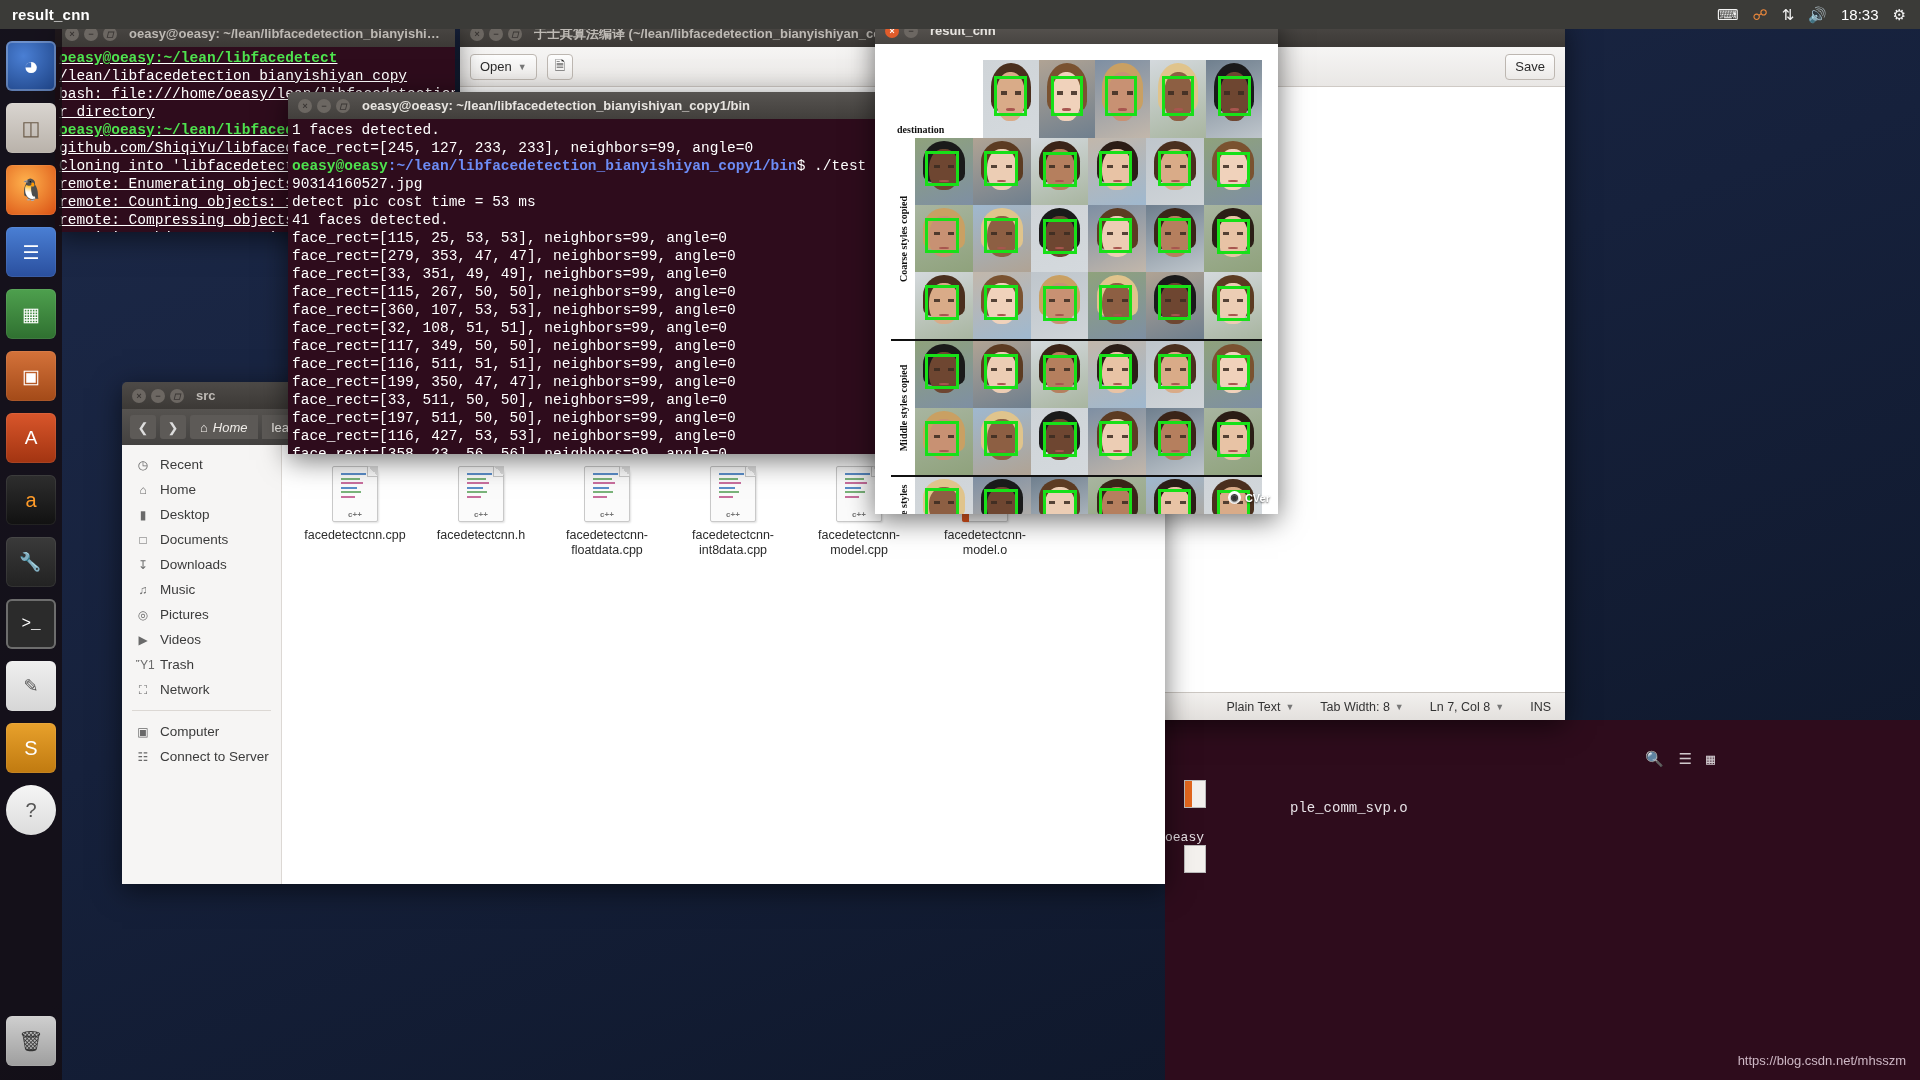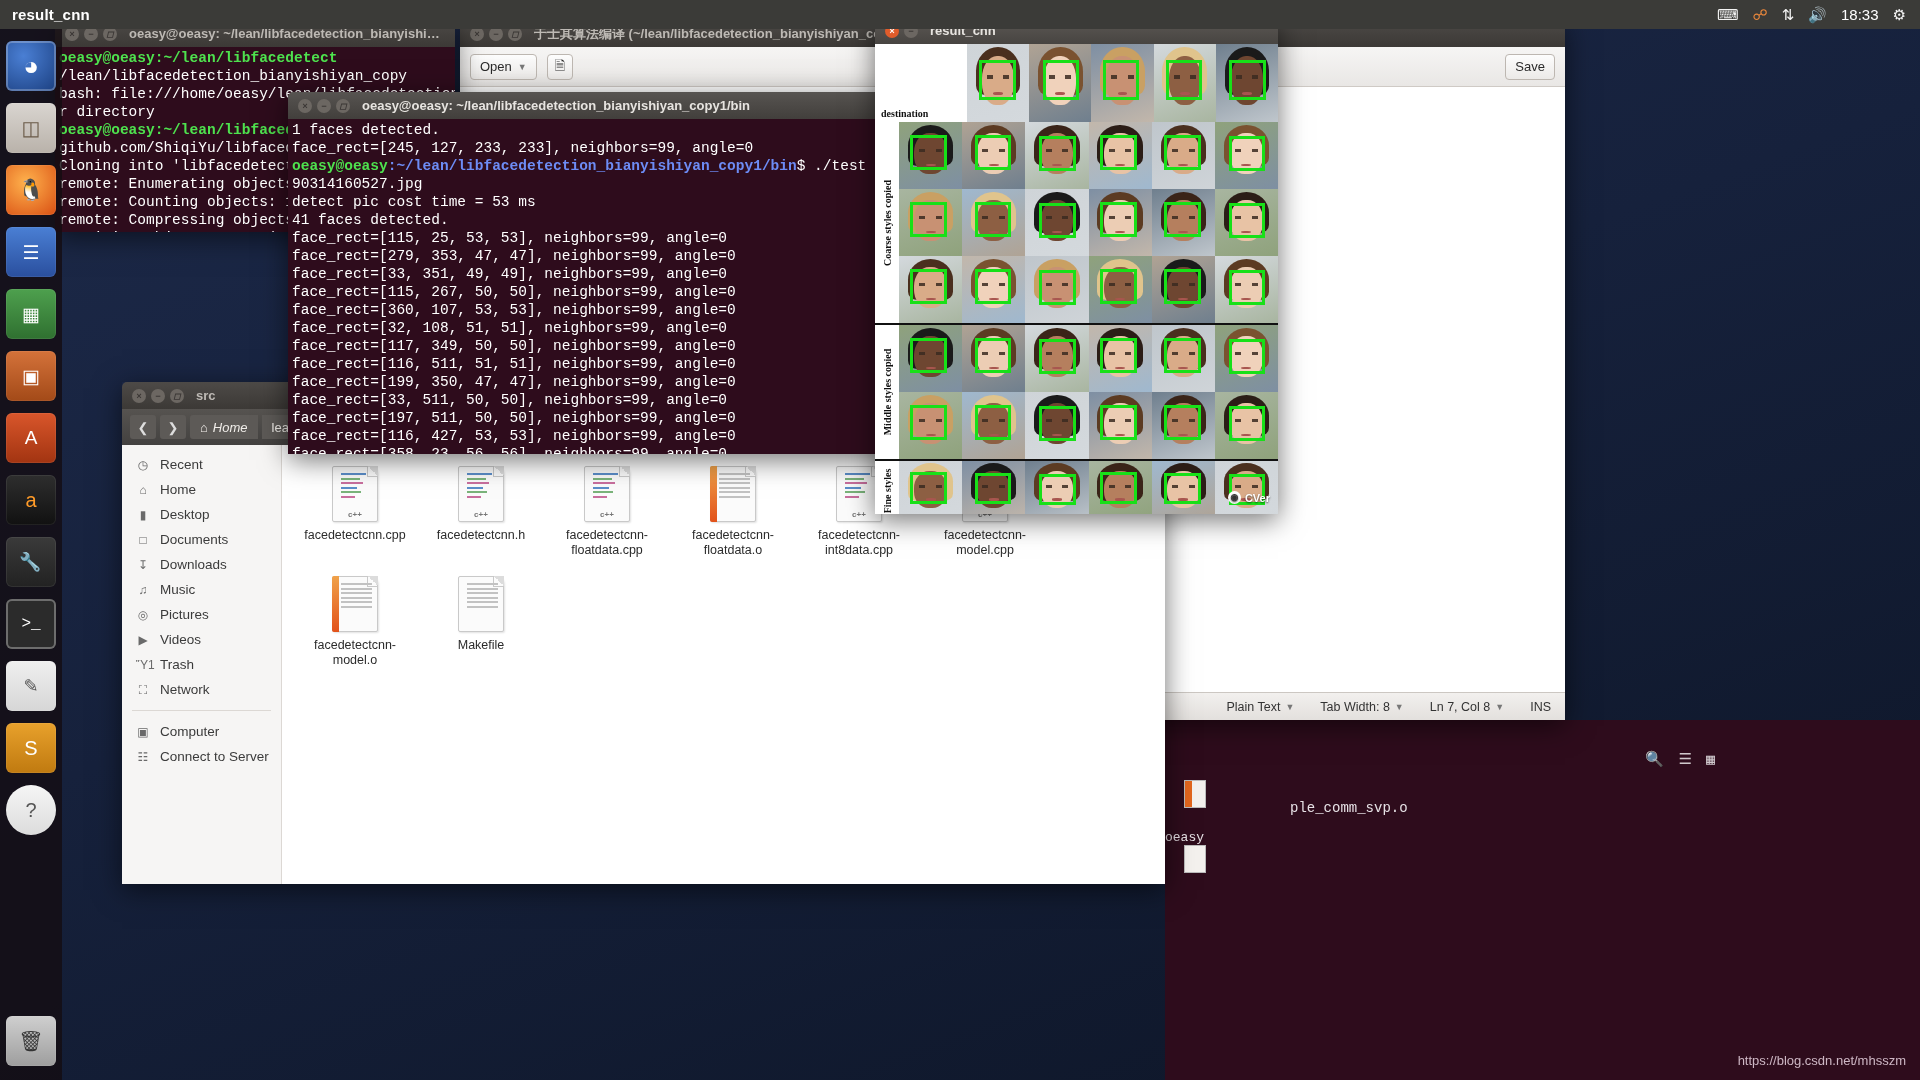--- a/index.html
+++ b/index.html
@@ -79,21 +79,21 @@
     font-size:14.5px;
     line-height:18px;
     padding:2px 0 0 4px;
     white-space:pre;
     overflow:hidden;
   }
   .g { color:#4ee24e; font-weight:bold; }
   .b { color:#6d8cf5; font-weight:bold; }
   
   #term1 { left:55px; top:20px; width:400px; height:212px; z-index:100; }
-  #term1 .term-body { height:185px; }
+  #term1 .term-body { height:185px;text-decoration:underline; }
   
   #gedit { left:460px; top:20px; width:1105px; height:700px; z-index:90; }
   #gedit .gbody { background:#ffffff; height:673px; position:relative; }
   #gedit .gtool {
     height:40px; background:linear-gradient(#f6f5f4,#e9e7e5);
     border-bottom:1px solid #cfcac5; display:flex; align-items:center;
     padding:0 10px; gap:10px;
   }
   .gbtn {
     height:26px; border:1px solid #bdb7b1; border-radius:4px;
@@ -155,21 +155,21 @@
   .ficon.cpp .lines i:nth-child(3){background:#c96f9e;width:72%}
   .ficon.cpp .lines i:nth-child(4){background:#5b8ec9;width:50%}
   .ficon.cpp .lines i:nth-child(5){background:#7ab37a;width:66%}
   .ficon.cpp .lines i:nth-child(6){background:#c96f9e;width:44%}
   .ficon .cpplabel{ position:absolute; bottom:3px; left:0; right:0; text-align:center;
       font-size:8px; color:#777; font-weight:bold;}
   .fname{ margin-top:6px; font-size:12.5px; color:#2b2b2b; text-align:center; line-height:15px; width:120px;}
   
   #viewer{ left:875px; top:17px; width:403px; height:497px; z-index:300;}
   #viewer .titlebar{ background:linear-gradient(#5e5a56,#474441); }
-  #viewer .vbody{ background:#fff; height:470px; padding:0; position:relative; overflow:hidden;}
+  #viewer .vbody{ background:#fff; height:470px; padding:16px; position:relative; overflow:hidden;}
   .vstrip{ display:flex; }
   .vlabelcol{ width:24px; flex:none; position:relative; background:#fff; }
   .vlabel{
     position:absolute; left:50%; top:50%;
     transform:translate(-50%,-50%) rotate(-90deg);
     white-space:nowrap; font-family:"Liberation Serif",serif;
     font-size:10px; font-weight:bold; color:#111;
   }
   .vrow{ display:flex; flex:1; }
   .cell{ position:relative; flex:1; height:100%; overflow:hidden; }
@@ -450,36 +450,20 @@
                 <i></i>
                 <i></i>
                 <i></i>
                 <i></i>
               </span>
               <span class="cpplabel">c++</span>
             </div>
             <div class="fname">facedetectcnn-floatdata.cpp</div>
           </div>
           <div class="fitem">
-            <div class="ficon">
-              <span class="page"></span>
-              <span class="fold"></span>
-              <span class="stripe"></span>
-              <span class="lines">
-                <i></i>
-                <i></i>
-                <i></i>
-                <i></i>
-                <i></i>
-                <i></i>
-              </span>
-            </div>
-            <div class="fname">facedetectcnn-floatdata.o</div>
-          </div>
-          <div class="fitem">
             <div class="ficon cpp">
               <span class="page"></span>
               <span class="fold"></span>
               <span class="lines">
                 <i></i>
                 <i></i>
                 <i></i>
                 <i></i>
                 <i></i>
                 <i></i>
@@ -512,35 +496,20 @@
               <span class="lines">
                 <i></i>
                 <i></i>
                 <i></i>
                 <i></i>
                 <i></i>
                 <i></i>
               </span>
             </div>
             <div class="fname">facedetectcnn-model.o</div>
-          </div>
-          <div class="fitem">
-            <div class="ficon">
-              <span class="page"></span>
-              <span class="fold"></span>
-              <span class="lines">
-                <i></i>
-                <i></i>
-                <i></i>
-                <i></i>
-                <i></i>
-                <i></i>
-              </span>
-            </div>
-            <div class="fname">Makefile</div>
           </div>
         </div>
     </div>
   </div>
 </div>
 
 <div class="win" id="viewer">
   <div class="titlebar">
     <span class="btns">
       <i class="cb close active">×</i>

